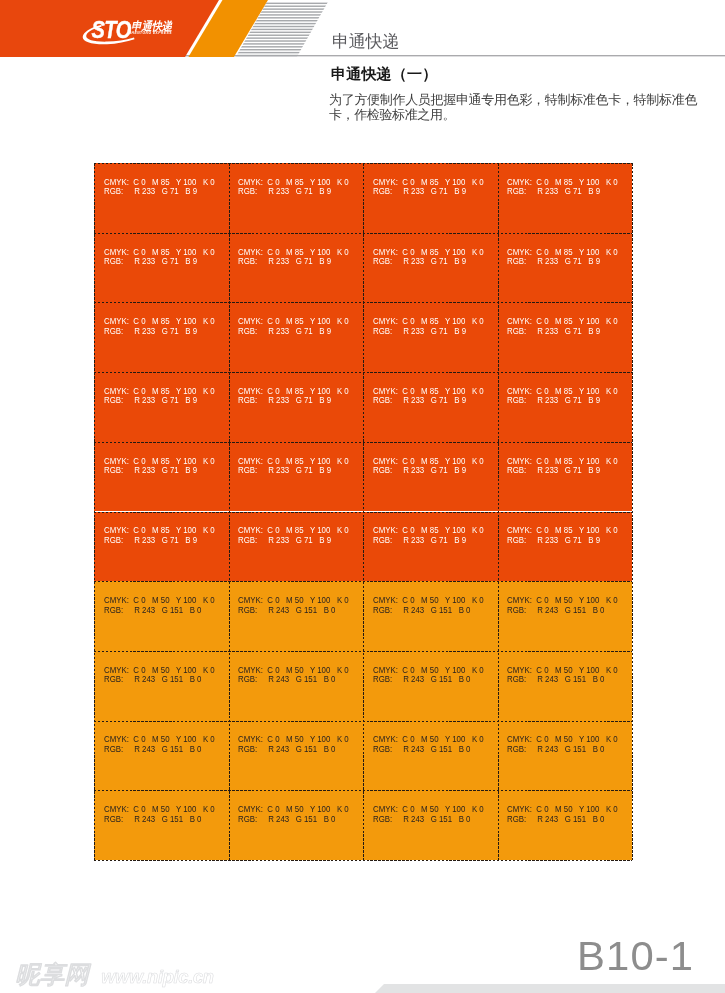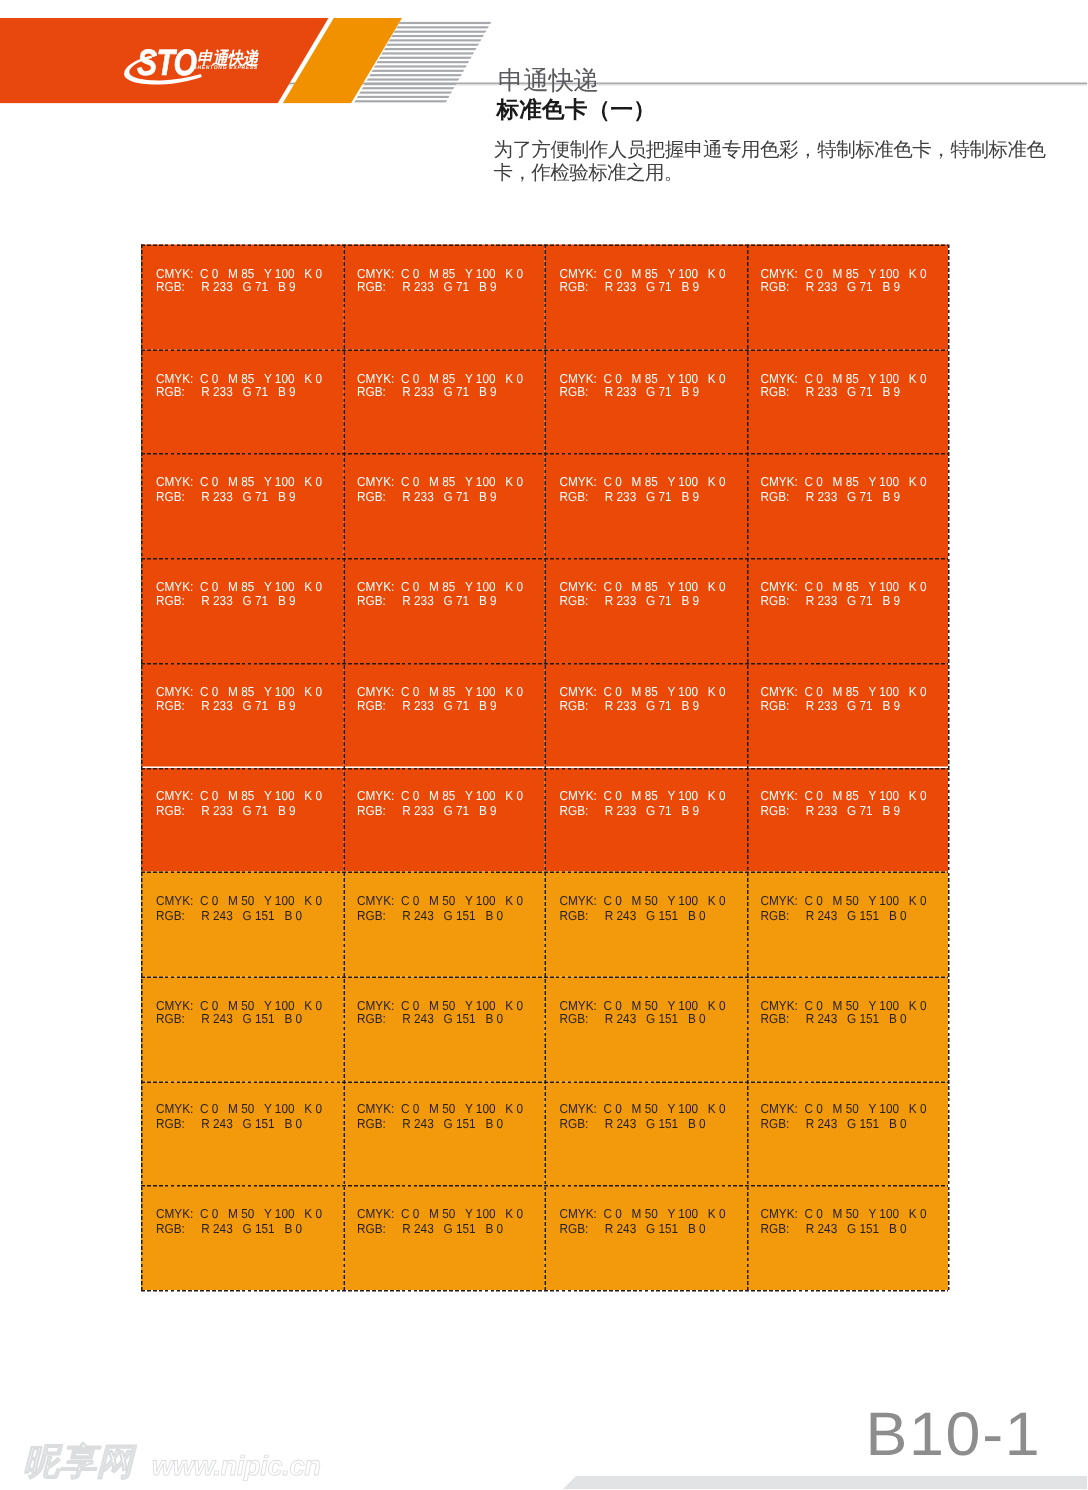--- a/index.html
+++ b/index.html
@@ -2,21 +2,21 @@
 <html><head>
 <meta charset="utf-8">
 <title>STO Standard Color Card</title>
 <style>
   html,body{margin:0;padding:0;}
   body{width:725px;height:993px;background:#ffffff;
        font-family:"Liberation Sans",sans-serif;overflow:hidden;position:relative;}
   .page{position:absolute;left:0;top:0;width:725px;height:993px;background:#fff;}
 
   
-  .banner{position:absolute;left:0;top:0;width:725px;height:57px;overflow:hidden;z-index:3;margin-top:12px;}
+  .banner{position:absolute;left:0;top:0;width:725px;height:57px;overflow:hidden;z-index:3;}
   .banner-art{position:absolute;left:0;top:0;width:340px;height:57px;}
   .logo{position:absolute;left:76px;top:12px;width:100px;height:38px;}
 
   .banner-title{position:absolute;left:332px;top:32.5px;font-size:17px;color:#5b5b5f;
                 letter-spacing:-0.2px;line-height:17px;}
   .hrule{position:absolute;left:0;top:55px;width:725px;height:1px;background:#aaaaad;z-index:1;}
   .hrule2{position:absolute;left:0;top:56px;width:725px;height:1px;background:#dedee0;z-index:1;}
 
   
   .sec-title{position:absolute;left:331px;top:66px;font-size:15px;font-weight:bold;
@@ -99,21 +99,21 @@
         <text x="123" y="37" transform="scale(0.9,1)" font-size="23" font-weight="bold" font-style="italic" letter-spacing="-0.4">申通快递</text>
         <text x="112" y="44" transform="scale(0.945,1)" font-family="Liberation Sans, sans-serif" font-size="7" font-weight="bold" font-style="italic" letter-spacing="1.05">SHENTONG EXPRESS</text>
       </g>
     </svg>
 
     <div class="banner-title">申通快递</div>
   </div>
   <div class="hrule"></div>
   <div class="hrule2"></div>
 
-  <div class="sec-title">标准色卡（一）</div>
+  <div class="sec-title">申通快递（一）</div>
   <div class="sec-body">为了方便制作人员把握申通专用色彩，特制标准色卡，特制标准色卡，作检验标准之用。</div>
 
   <div class="grid">
       <div class="cell" style="left: 0px; top: 0px; width: 134.5px; height: 69.7px; background: rgb(234, 73, 8);">
         <div class="ln l1" style="color: rgb(255, 255, 255);">CMYK:  C 0   M 85   Y 100   K 0</div>
         <div class="ln l2" style="color: rgb(255, 255, 255);">RGB:     R 233   G 71   B 9</div>
       </div>
       <div class="cell" style="left: 134.5px; top: 0px; width: 134.5px; height: 69.7px; background: rgb(234, 73, 8);">
         <div class="ln l1" style="color: rgb(255, 255, 255);">CMYK:  C 0   M 85   Y 100   K 0</div>
         <div class="ln l2" style="color: rgb(255, 255, 255);">RGB:     R 233   G 71   B 9</div>

